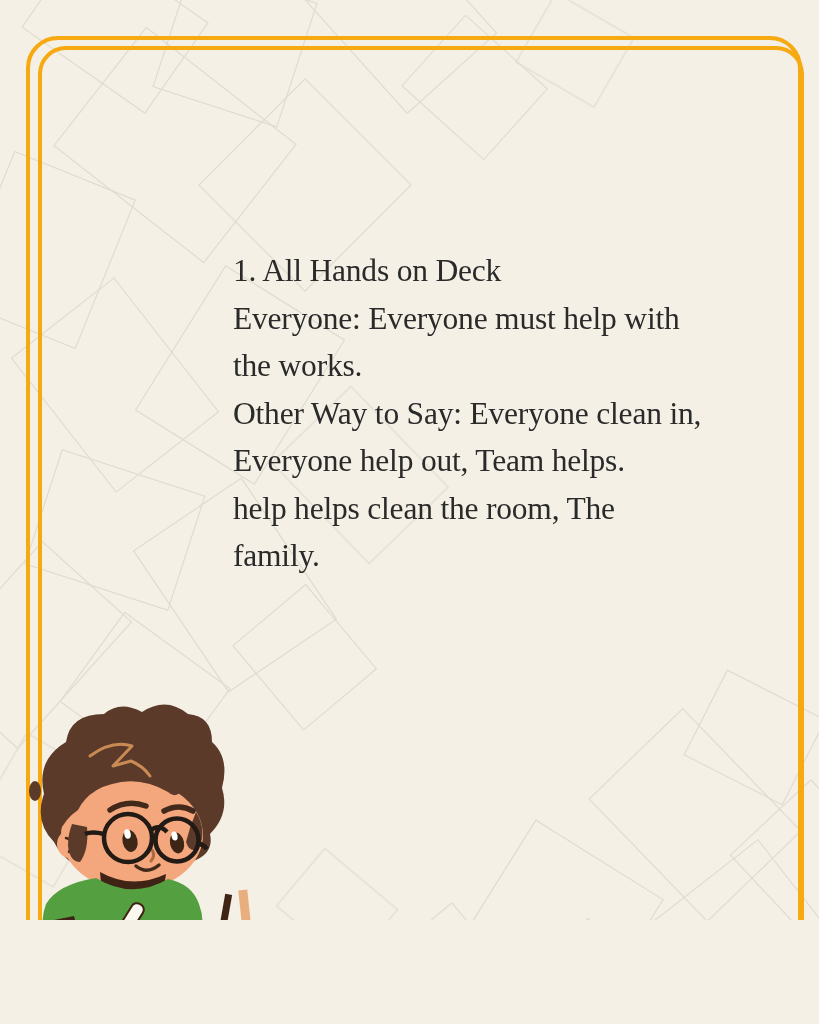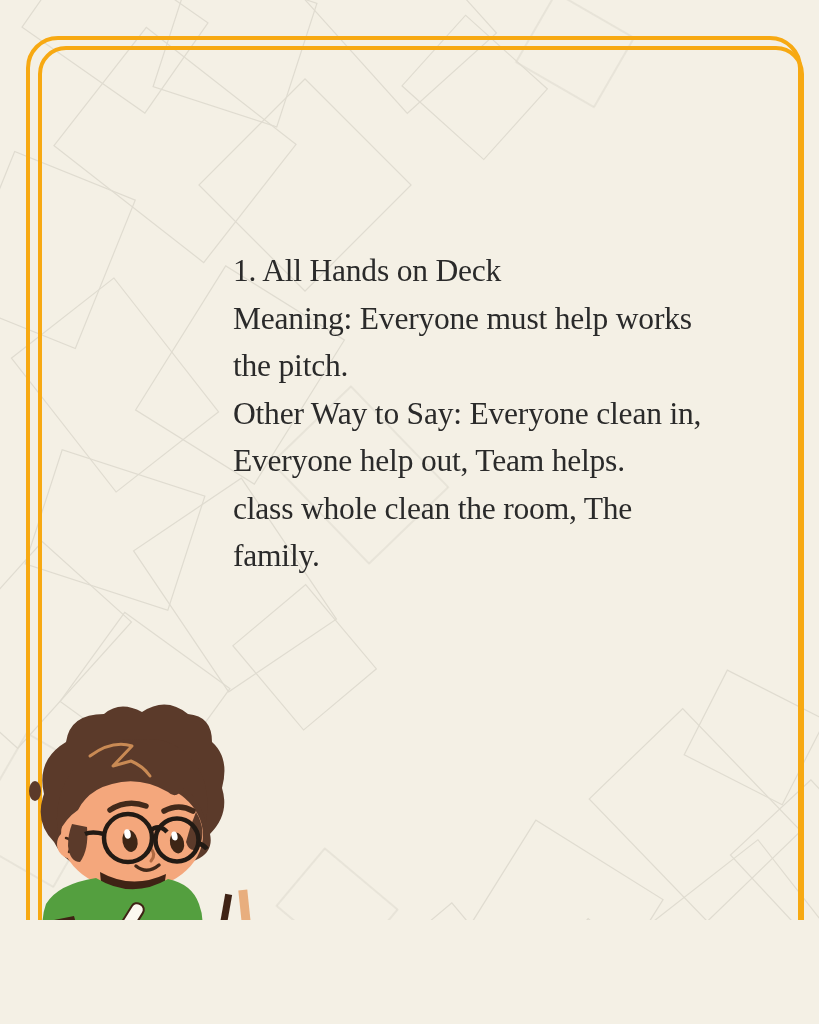--- a/index.html
+++ b/index.html
@@ -51,25 +51,25 @@
       <rect x="400" y="930" width="110" height="85" transform="rotate(50 455 972)"></rect>
       <rect x="290" y="870" width="95" height="75" transform="rotate(40 337 907)"></rect>
     </g>
   </svg>
 
   <div class="frame outer"></div>
   <div class="frame inner"></div>
 
   <div class="text-block">
     <div>1. All Hands on Deck</div>
-    <div>Meaning: Everyone must help works</div>
-    <div>the pitch.</div>
+    <div>Everyone: Everyone must help with</div>
+    <div>the works.</div>
     <div>Other Way to Say: Everyone clean in,</div>
     <div>Everyone help out, Team helps.</div>
-    <div>class whole clean the room, The</div>
+    <div>help helps clean the room, The</div>
     <div>family.</div>
   </div>
 
   <svg class="illu" viewBox="0 0 345 330">
 
     <ellipse cx="35" cy="97" rx="6" ry="10" fill="#5B3A2A"></ellipse>
 
     <g>
       <path d="M54,148 Q34,128 44,100 Q36,66 66,48 Q70,20 104,20 Q120,6 142,18
                Q166,2 188,20 Q212,22 212,48 Q230,64 222,94 Q230,120 210,140

